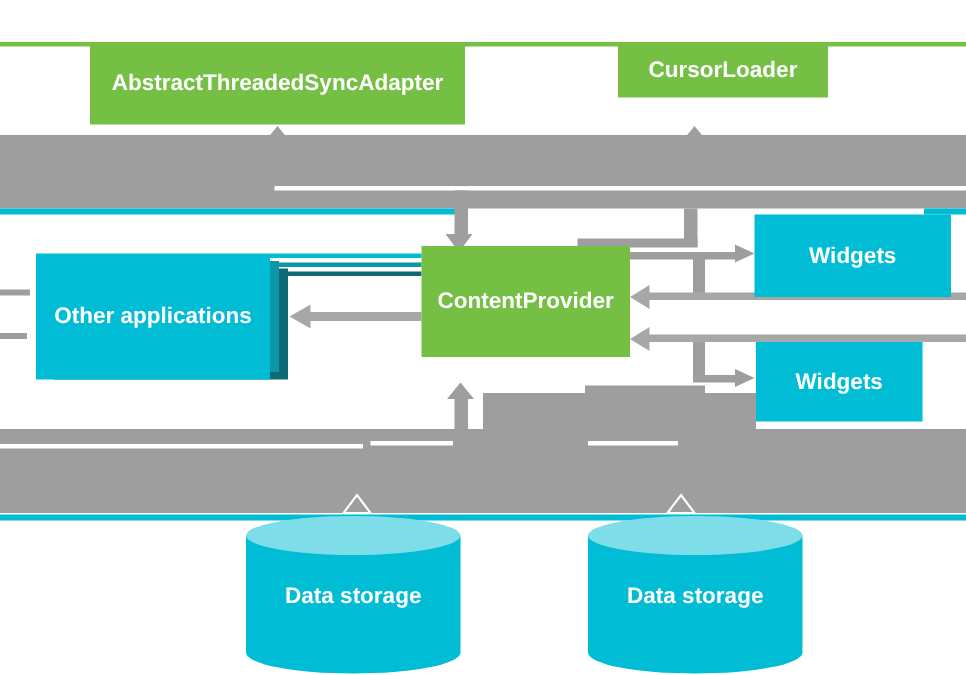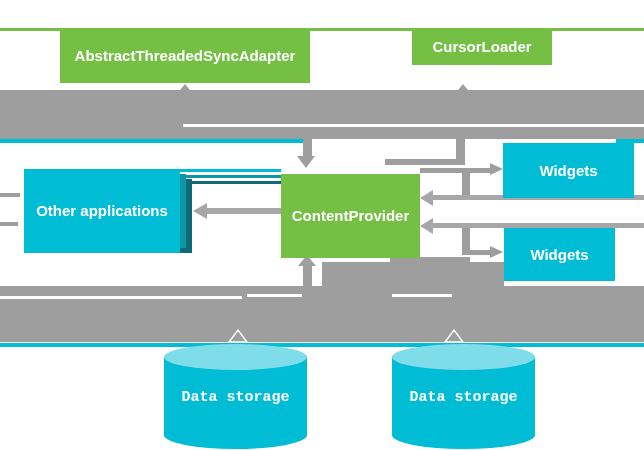--- a/index.html
+++ b/index.html
@@ -33,21 +33,21 @@
   .green-box{background:var(--green,#74bf44);}
   .cyan-box{background:var(--cyan,#00bcd4);}
   .stack2{background:var(--cyan-mid,#0d96a6);z-index:2;}
   .stack3{background:var(--cyan-dark,#0f6a78);z-index:2;}
   
   .cyl-body{
     background:var(--cyan,#00bcd4);z-index:3;
     border-radius:0 0 50% 50% / 0 0 14px 14px;
     display:flex;align-items:center;justify-content:center;
     padding-bottom:12px;box-sizing:border-box;
-    color:#fff;font-weight:bold;font-size:15px;font-family:Liberation Mono, monospace;
+    color:#fff;font-weight:bold;font-size:15px;
   }
   .cyl-top{background:var(--cylinder-top,#7edde9);border-radius:50%;z-index:4;}
   svg{display:block;}
 </style>
 </head>
 <body>
 
 <div class="stage">
 
   <div class="abs greenline" style="left:0;top:28px;width:644px;height:2.5px;"></div>
@@ -112,21 +112,21 @@
   <div class="abs node green-box" style="left:412px;top:29px;width:140px;height:36px;">
     <span>CursorLoader</span>
   </div>
 
   <div class="abs stack3" style="left:36px;top:179px;width:156px;height:74px;"></div>
   <div class="abs stack2" style="left:30px;top:174px;width:156px;height:74px;"></div>
   <div class="abs node cyan-box" style="left:24px;top:169px;width:156px;height:84px;">
     <span>Other applications</span>
   </div>
 
-  <div class="abs node green-box" style="left:281px;top:174px;width:139px;height:84px;">
+  <div class="abs node green-box" style="left:281px;top:164px;width:139px;height:74px;">
     <span>ContentProvider</span>
   </div>
 
   <div class="abs node cyan-box" style="left:503px;top:143px;width:131px;height:55px;">
     <span>Widgets</span>
   </div>
   <div class="abs node cyan-box" style="left:504px;top:228px;width:111px;height:53px;">
     <span>Widgets</span>
   </div>
 

